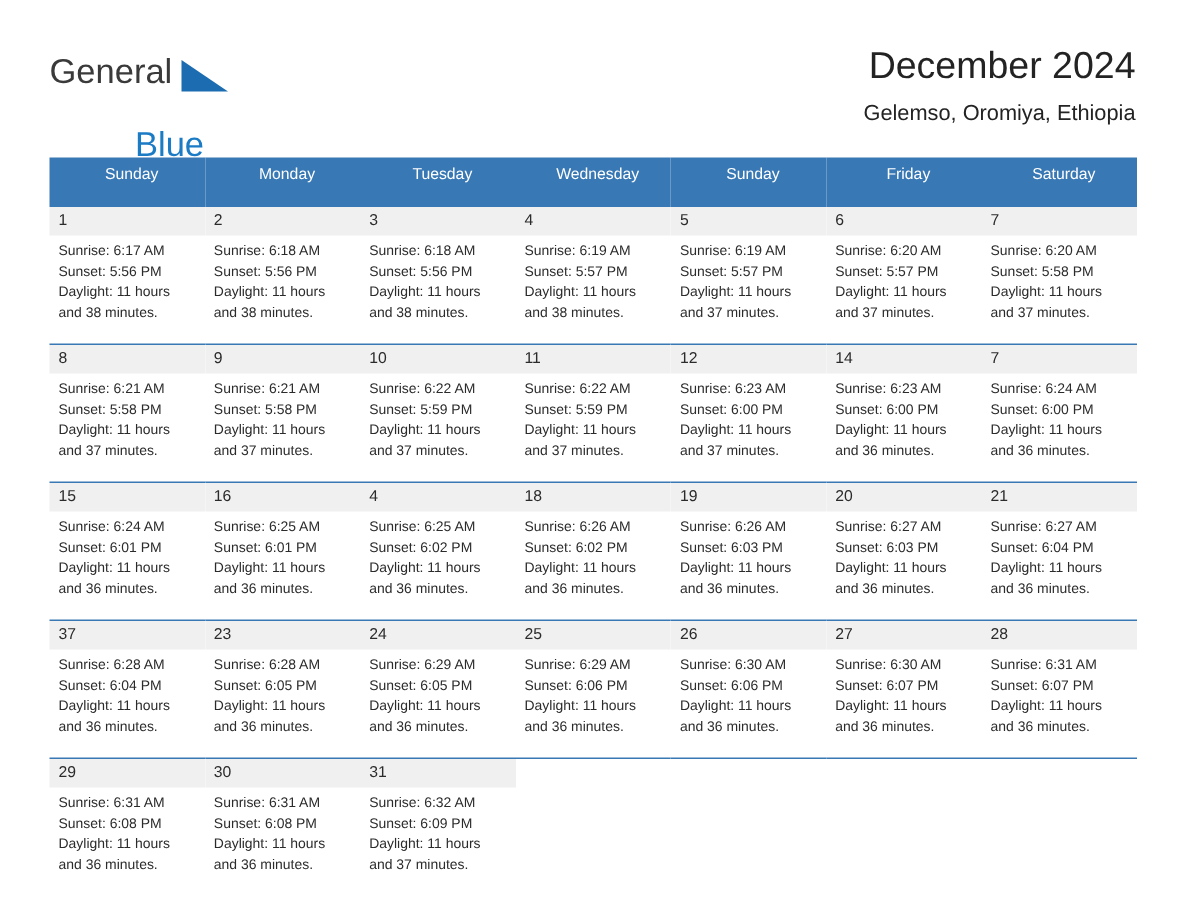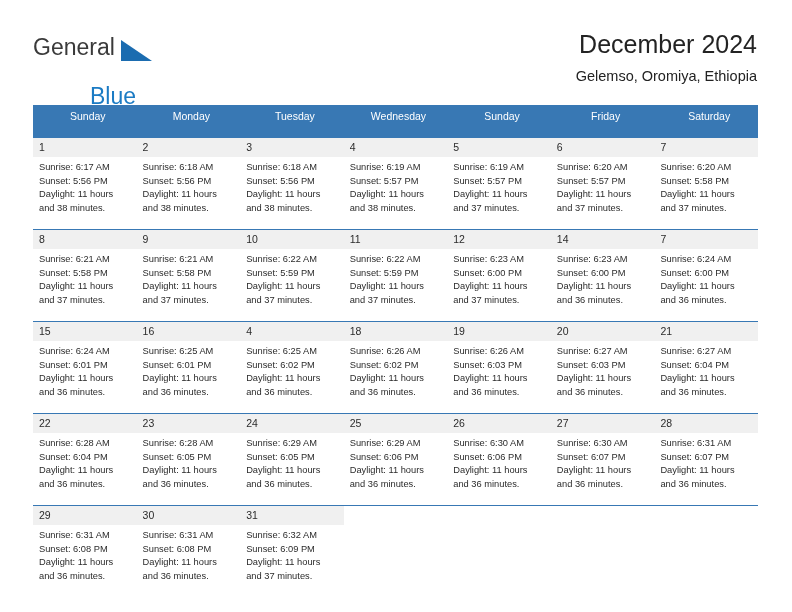--- a/index.html
+++ b/index.html
@@ -422,21 +422,21 @@
               </div>
             </div>
           </td>
         </tr>
         <tr class="spacer-row">
           <td colspan="7"></td>
         </tr>
         <tr class="week-row">
           <td>
             <div class="cell">
-              <div class="daynum">22</div>
+              <div class="daynum">37</div>
               <div class="lines">
                 <div>Sunrise: 6:28 AM</div>
                 <div>Sunset: 6:04 PM</div>
                 <div>Daylight: 11 hours</div>
                 <div>and 36 minutes.</div>
               </div>
             </div>
           </td>
           <td>
             <div class="cell">

